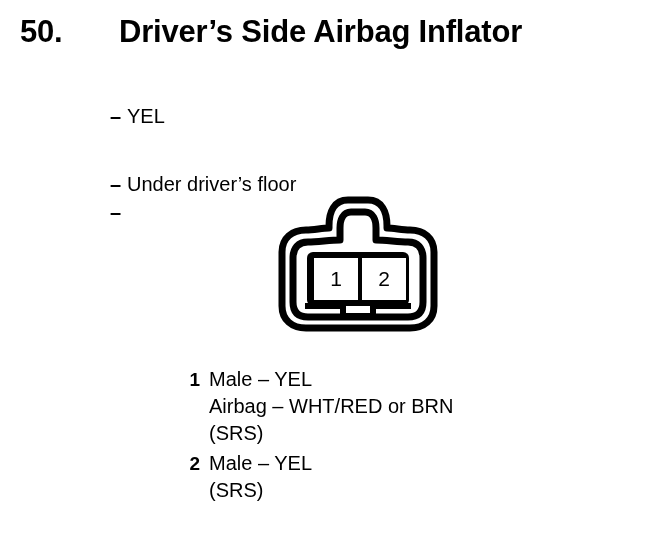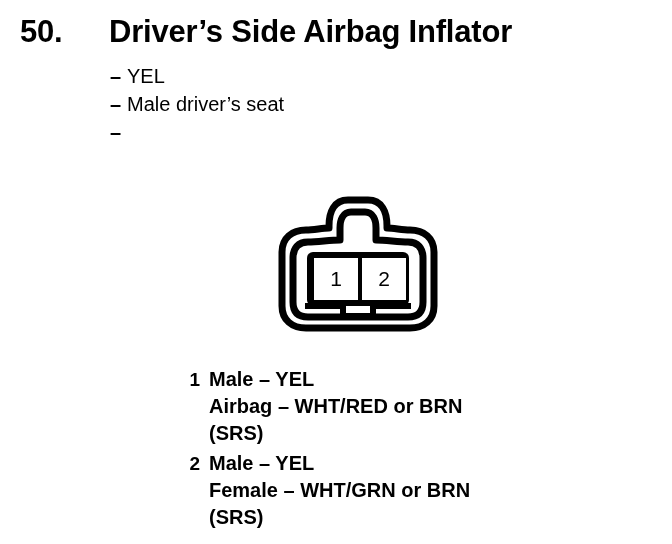--- a/index.html
+++ b/index.html
@@ -30,21 +30,21 @@
     position: absolute;
     left: 20px;
     top: 0;
     font-size: 31px;
     font-weight: bold;
     letter-spacing: -0.3px;
     line-height: 40px;
   }
   .header-title {
     position: absolute;
-    left: 109px;
+    left: 119px;
     top: 0;
     font-size: 31px;
     font-weight: bold;
     letter-spacing: -0.2px;
     line-height: 40px;
     white-space: nowrap;
   }
 
   
   .bullets {
@@ -60,20 +60,21 @@
     line-height: 28px;
     white-space: nowrap;
   }
   .bullet-dash {
     font-weight: bold;
     width: 17px;
     flex: 0 0 17px;
   }
   .bullet-text {
     font-weight: normal;
+    margin-top: 40px;
   }
 
   
   .connector {
     position: absolute;
     left: 272px;
     top: 192px;
     width: 172px;
     height: 142px;
   }
@@ -108,41 +109,41 @@
     font-weight: bold;
     line-height: 27px;
   }
   .legend-lines {
     margin-left: 27px;
   }
   .legend-line {
     font-size: 20px;
     line-height: 27px;
     white-space: nowrap;
-    font-weight: bold;
+    font-weight: normal;
   }
 </style>
 </head>
 <body>
 
 <div class="header">
   <div class="header-number">50.</div>
   <div class="header-title">Driver’s Side Airbag Inflator</div>
 </div>
 
 <div class="bullets">
 
   <div class="bullet-row">
     <span class="bullet-dash">–</span>
     <span class="bullet-text">YEL</span>
   </div>
 
   <div class="bullet-row">
     <span class="bullet-dash">–</span>
-    <span class="bullet-text">Male driver’s seat</span>
+    <span class="bullet-text">Under driver’s floor</span>
   </div>
 
   <div class="bullet-row">
     <span class="bullet-dash">–</span>
   </div>
 
 </div>
 
 <div class="connector">
   <svg width="172" height="142" viewBox="0 0 172 142" xmlns="http://www.w3.org/2000/svg">
@@ -201,18 +202,17 @@
       <div class="legend-line">Male – YEL</div>
       <div class="legend-line">Airbag – WHT/RED or BRN</div>
       <div class="legend-line">(SRS)</div>
     </div>
   </div>
 
   <div class="legend-entry">
     <div class="legend-num">2</div>
     <div class="legend-lines">
       <div class="legend-line">Male – YEL</div>
-      <div class="legend-line">Female – WHT/GRN or BRN</div>
       <div class="legend-line">(SRS)</div>
     </div>
   </div>
 
 </div>
 
 </body></html>

